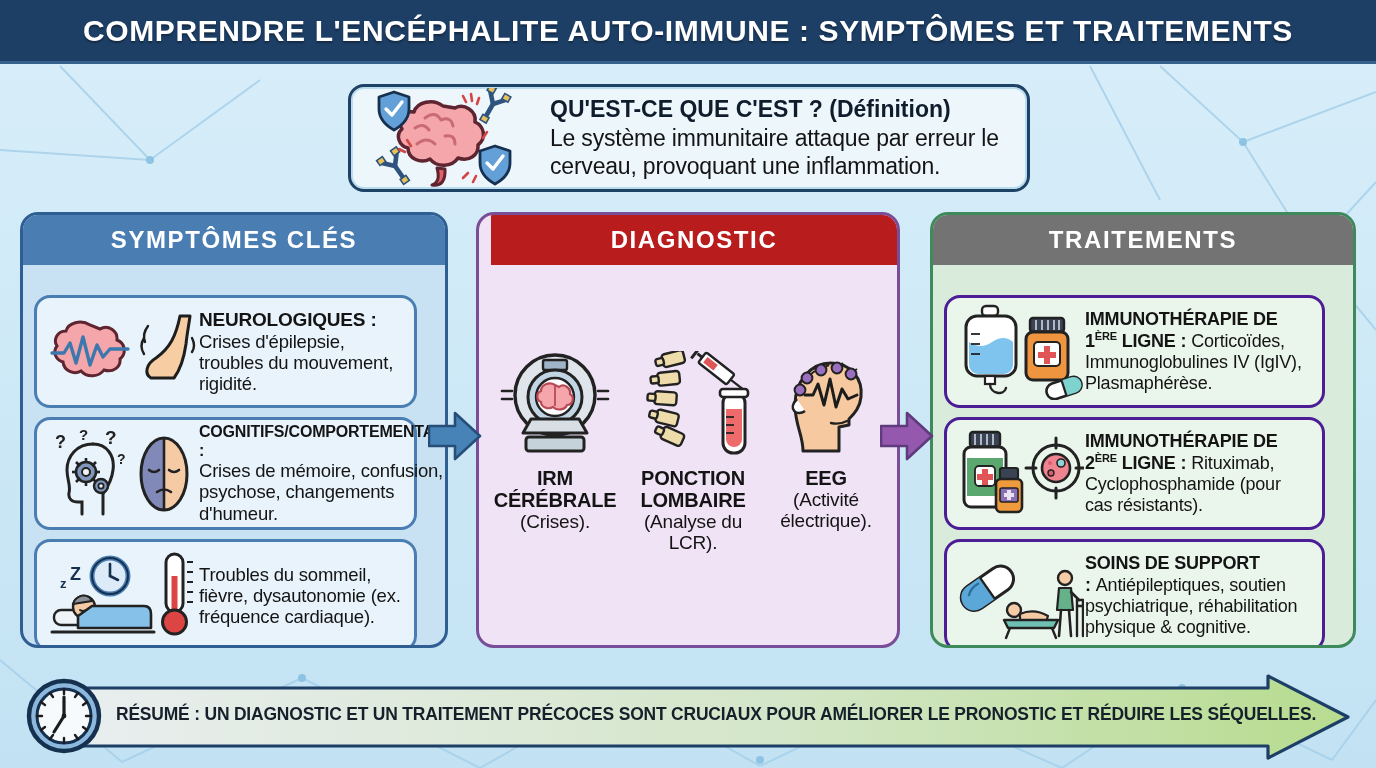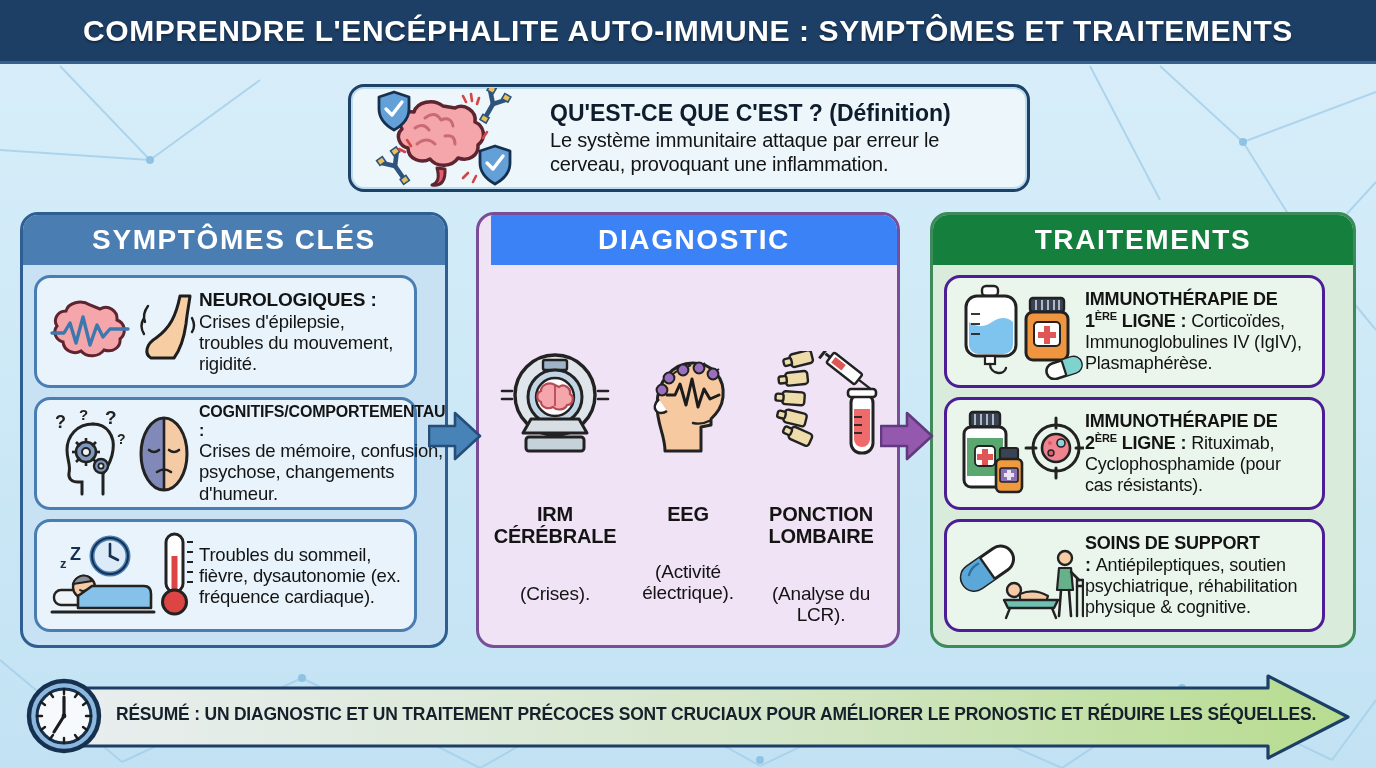--- a/index.html
+++ b/index.html
@@ -14,52 +14,52 @@
   .titlebar h1 { color:#ffffff; font-size:30px; font-weight:bold; letter-spacing:.6px; white-space:nowrap;
     text-shadow:0 2px 2px rgba(0,0,0,.35); }
 
   
   .defbox { position:absolute; left:348px; top:84px; width:682px; height:108px; background:#ecf6fb;
     border:3px solid #1e4166; border-radius:16px; box-shadow:inset 0 0 0 2px #b9dcee;
     display:flex; align-items:center; padding:4px 16px; z-index:2; }
   .def-icon { flex:0 0 152px; }
   .def-text { margin-left:31px; color:#141414; }
   .def-title { font-size:23px; font-weight:bold; color:#0e1c2c; margin-bottom:2px; }
-  .def-body { font-size:20px; line-height:1.18; letter-spacing:-.2px; }
+  .def-body { font-size:23px; line-height:1.18; letter-spacing:-.2px; }
 
   
   .panel { position:absolute; top:212px; height:436px; border-radius:18px; overflow:hidden; z-index:2; }
   .panel-symptoms  { left:20px;  width:428px; border:3px solid #2f5f92; background:#c8e2f3; }
   .panel-diagnostic{ left:476px; width:424px; border:3px solid #7a4d99; background:#f0e3f6; }
   .panel-treatments{ left:930px; width:426px; border:3px solid #3e8a5a; background:#d9ecdc; }
   .panel-header { height:50px; display:flex; align-items:center; justify-content:center;
-    color:#fff; font-size:28px; font-weight:bold; letter-spacing:1.6px; }
+    color:#fff; font-size:24px; font-weight:bold; letter-spacing:1.6px; }
   .panel-symptoms  .panel-header { background:#4a7eb3; }
-  .panel-diagnostic .panel-header{ background:#3b82f6;margin-left:12px; }
-  .panel-treatments .panel-header{ background:#15803d; }
-  .panel-body { padding:10px 28px 8px 11px; }
+  .panel-diagnostic .panel-header{ background:#b91c1c;margin-left:12px; }
+  .panel-treatments .panel-header{ background:#737373; }
+  .panel-body { padding:10px 28px 8px 11px;margin-top:20px; }
 
   .card { border-radius:16px; display:flex; align-items:center; padding:6px 10px; margin-bottom:9px; }
   .card:last-child { margin-bottom:0; }
   .card-blue  { background:#e8f3fb; border:3px solid #4a7eb3; height:113px; }
   .card-green { background:#eaf5ec; border:3px solid #4c1d95; height:113px; }
   .card-icons { flex:0 0 152px; display:flex; align-items:center; justify-content:center; gap:4px; }
   .card-green .card-icons { flex:0 0 128px; }
   .card-text { flex:1; color:#141414; line-height:1.15; letter-spacing:-.2px; }
   .card-label { display:block; font-weight:bold; font-size:19px; }
   .card-label.small { font-size:16px; }
   .card-body { display:block; font-size:18.5px; }
   .treat-label { font-weight:bold; font-size:18px; }
   .treat-label sup { font-size:11px; }
   .treat-body { font-size:18px; margin-left:5px; }
   .treat-text { font-size:18px; color:#141414; line-height:1.18; letter-spacing:-.2px; }
 
   
   .diag-row { display:flex; justify-content:space-between; padding:86px 12px 0 12px; }
-  .diag-item { display:flex; flex-direction:column; align-items:center; text-align:center; color:#141414;gap:36px; }
+  .diag-item { display:flex; flex-direction:column; align-items:center; text-align:center; color:#141414; }
   .diag-item .diag-icon { height:106px; display:flex; align-items:flex-end; justify-content:center; }
   .diag-name { font-weight:bold; font-size:20px; line-height:1.1; margin-top:10px; letter-spacing:-.2px; }
   .diag-detail { font-size:19px; line-height:1.12; letter-spacing:-.2px; }
   .diag-w1 { width:128px; } .diag-w2 { width:118px; } .diag-w3 { width:128px; }
 
   
   .flow-arrow { position:absolute; z-index:3; }
 
   
   .summary { position:absolute; left:0; top:672px; width:1187px; height:90px; z-index:2;padding-left:42px; }
@@ -306,20 +306,68 @@
                 <line x1="103" y1="48" x2="113" y2="48"></line>
             </g>
             <path d="M36 68 L84 68 L92 82 L28 82 Z" fill="#d7dfe5" stroke="#222" stroke-width="3" stroke-linejoin="round"></path>
             <rect x="31" y="86" width="58" height="14" rx="3" fill="#c6d2da" stroke="#222" stroke-width="3"></rect>
           </svg>
         </div>
         <div class="diag-name">IRM CÉRÉBRALE</div>
         <div class="diag-detail">(Crises).</div>
       </div>
 
+      <div class="diag-item diag-w3">
+        <div class="diag-icon">
+          <svg width="124" height="106" viewBox="0 0 124 106">
+            <g fill="#efdcab" stroke="#222" stroke-width="2.4" stroke-linejoin="round">
+              <g transform="translate(30,4) rotate(-14)">
+                  <rect width="22" height="13" rx="3"></rect>
+                  <rect x="-7" y="3" width="8" height="7" rx="2"></rect>
+                </g>
+              <g transform="translate(26,22) rotate(-6)">
+                  <rect width="22" height="13" rx="3"></rect>
+                  <rect x="-7" y="3" width="8" height="7" rx="2"></rect>
+                </g>
+              <g transform="translate(24,40) rotate(4)">
+                  <rect width="22" height="13" rx="3"></rect>
+                  <rect x="-7" y="3" width="8" height="7" rx="2"></rect>
+                </g>
+              <g transform="translate(27,58) rotate(14)">
+                  <rect width="22" height="13" rx="3"></rect>
+                  <rect x="-7" y="3" width="8" height="7" rx="2"></rect>
+                </g>
+              <g transform="translate(34,75) rotate(24)">
+                  <rect width="22" height="13" rx="3"></rect>
+                  <rect x="-7" y="3" width="8" height="7" rx="2"></rect>
+                </g>
+            </g>
+            <g transform="rotate(38 92 22)">
+              <rect x="66" y="16" width="36" height="13" rx="2" fill="#ffffff" stroke="#222" stroke-width="2.4"></rect>
+              <rect x="70" y="19" width="13" height="7" fill="#e05555"></rect>
+              <line x1="102" y1="22.5" x2="118" y2="22.5" stroke="#222" stroke-width="2.2"></line>
+              <line x1="60" y1="22.5" x2="66" y2="22.5" stroke="#222" stroke-width="3"></line>
+              <line x1="58" y1="15" x2="58" y2="30" stroke="#222" stroke-width="3"></line>
+            </g>
+            <g>
+              <rect x="92" y="42" width="22" height="60" rx="10" fill="#ffffff" stroke="#222" stroke-width="3"></rect>
+              <path d="M95 58 h16 v30 a8 8 0 0 1 -16 0 z" fill="#ef6a6a"></path>
+              <g stroke="#222" stroke-width="1.8">
+                  <line x1="95" y1="66" x2="103" y2="66"></line>
+                  <line x1="95" y1="74" x2="103" y2="74"></line>
+                  <line x1="95" y1="82" x2="103" y2="82"></line>
+                </g>
+              <rect x="89" y="38" width="28" height="8" rx="3" fill="#ffffff" stroke="#222" stroke-width="2.6"></rect>
+            </g>
+          </svg>
+        </div>
+        <div class="diag-name">PONCTION LOMBAIRE</div>
+        <div class="diag-detail">(Analyse du LCR).</div>
+      </div>
+
       <div class="diag-item diag-w2">
         <div class="diag-icon">
           <svg width="106" height="106" viewBox="0 0 106 106">
             <path d="M30 100 C30 84 22 74 22 54 C22 30 38 12 58 12 C78 12 90 28 88 46 C87 56 82 62 76 68 L76 74 L66 76 L66 100 Z" fill="#f6c9a0" stroke="#222" stroke-width="3" stroke-linejoin="round"></path>
             <path d="M24 48 C14 58 24 66 32 60" fill="#ffffff" stroke="#222" stroke-width="2.6"></path>
             <path d="M74 70 q-8 4 -16 2" fill="none" stroke="#222" stroke-width="2.4" stroke-linecap="round"></path>
             <polyline points="32,44 40,44 45,33 51,54 57,28 63,56 69,38 75,48 84,44" fill="none" stroke="#1c1c1c" stroke-width="3" stroke-linecap="round" stroke-linejoin="round"></polyline>
             <g stroke="#222" stroke-width="2">
               <line x1="34" y1="26" x2="42" y2="20"></line>
                 <line x1="48" y1="18" x2="56" y2="14"></line>
@@ -330,68 +378,20 @@
               <circle cx="34" cy="27" r="5.4"></circle>
                 <circle cx="48" cy="19" r="5.4"></circle>
                 <circle cx="64" cy="17" r="5.4"></circle>
                 <circle cx="78" cy="23" r="5.4"></circle>
                 <circle cx="27" cy="39" r="5.4"></circle>
             </g>
           </svg>
         </div>
         <div class="diag-name">EEG</div>
         <div class="diag-detail">(Activité électrique).</div>
-      </div>
-
-      <div class="diag-item diag-w3">
-        <div class="diag-icon">
-          <svg width="124" height="106" viewBox="0 0 124 106">
-            <g fill="#efdcab" stroke="#222" stroke-width="2.4" stroke-linejoin="round">
-              <g transform="translate(30,4) rotate(-14)">
-                  <rect width="22" height="13" rx="3"></rect>
-                  <rect x="-7" y="3" width="8" height="7" rx="2"></rect>
-                </g>
-              <g transform="translate(26,22) rotate(-6)">
-                  <rect width="22" height="13" rx="3"></rect>
-                  <rect x="-7" y="3" width="8" height="7" rx="2"></rect>
-                </g>
-              <g transform="translate(24,40) rotate(4)">
-                  <rect width="22" height="13" rx="3"></rect>
-                  <rect x="-7" y="3" width="8" height="7" rx="2"></rect>
-                </g>
-              <g transform="translate(27,58) rotate(14)">
-                  <rect width="22" height="13" rx="3"></rect>
-                  <rect x="-7" y="3" width="8" height="7" rx="2"></rect>
-                </g>
-              <g transform="translate(34,75) rotate(24)">
-                  <rect width="22" height="13" rx="3"></rect>
-                  <rect x="-7" y="3" width="8" height="7" rx="2"></rect>
-                </g>
-            </g>
-            <g transform="rotate(38 92 22)">
-              <rect x="66" y="16" width="36" height="13" rx="2" fill="#ffffff" stroke="#222" stroke-width="2.4"></rect>
-              <rect x="70" y="19" width="13" height="7" fill="#e05555"></rect>
-              <line x1="102" y1="22.5" x2="118" y2="22.5" stroke="#222" stroke-width="2.2"></line>
-              <line x1="60" y1="22.5" x2="66" y2="22.5" stroke="#222" stroke-width="3"></line>
-              <line x1="58" y1="15" x2="58" y2="30" stroke="#222" stroke-width="3"></line>
-            </g>
-            <g>
-              <rect x="92" y="42" width="22" height="60" rx="10" fill="#ffffff" stroke="#222" stroke-width="3"></rect>
-              <path d="M95 58 h16 v30 a8 8 0 0 1 -16 0 z" fill="#ef6a6a"></path>
-              <g stroke="#222" stroke-width="1.8">
-                  <line x1="95" y1="66" x2="103" y2="66"></line>
-                  <line x1="95" y1="74" x2="103" y2="74"></line>
-                  <line x1="95" y1="82" x2="103" y2="82"></line>
-                </g>
-              <rect x="89" y="38" width="28" height="8" rx="3" fill="#ffffff" stroke="#222" stroke-width="2.6"></rect>
-            </g>
-          </svg>
-        </div>
-        <div class="diag-name">PONCTION LOMBAIRE</div>
-        <div class="diag-detail">(Analyse du LCR).</div>
       </div>
     </div>
   </section>
 
   <section class="panel panel-treatments">
     <div class="panel-header">TRAITEMENTS</div>
     <div class="panel-body">
       <div class="card card-green">
         <div class="card-icons">
           <svg width="126" height="96" viewBox="0 0 126 96">

